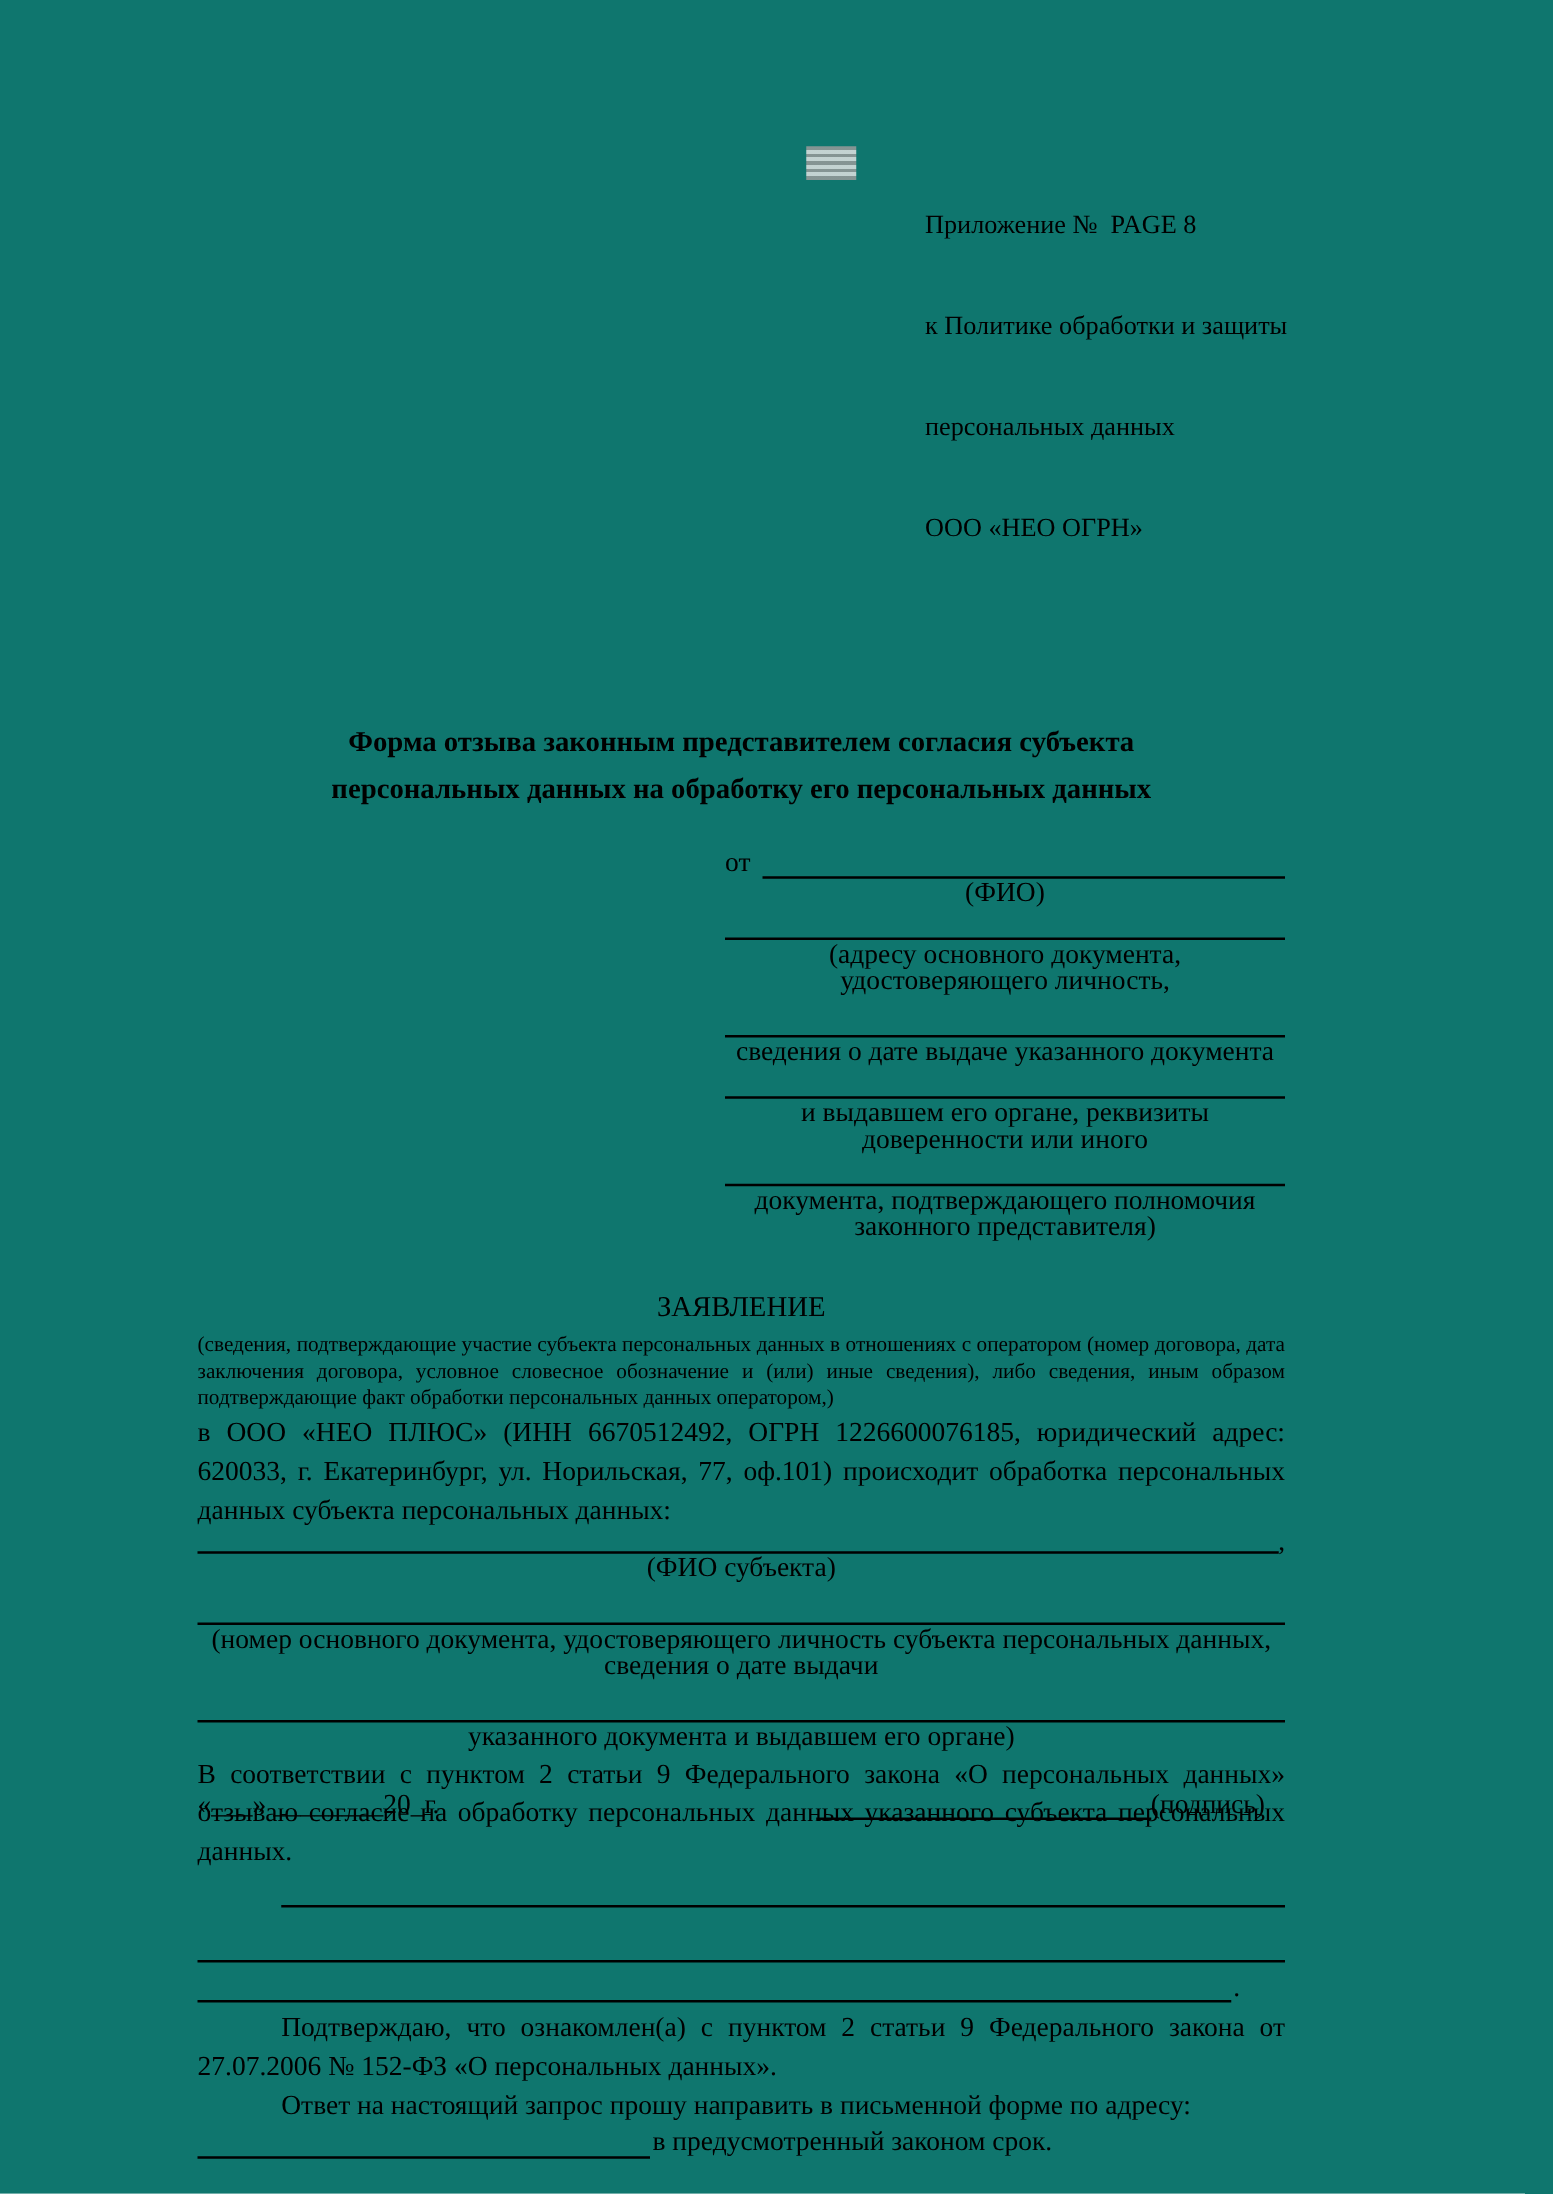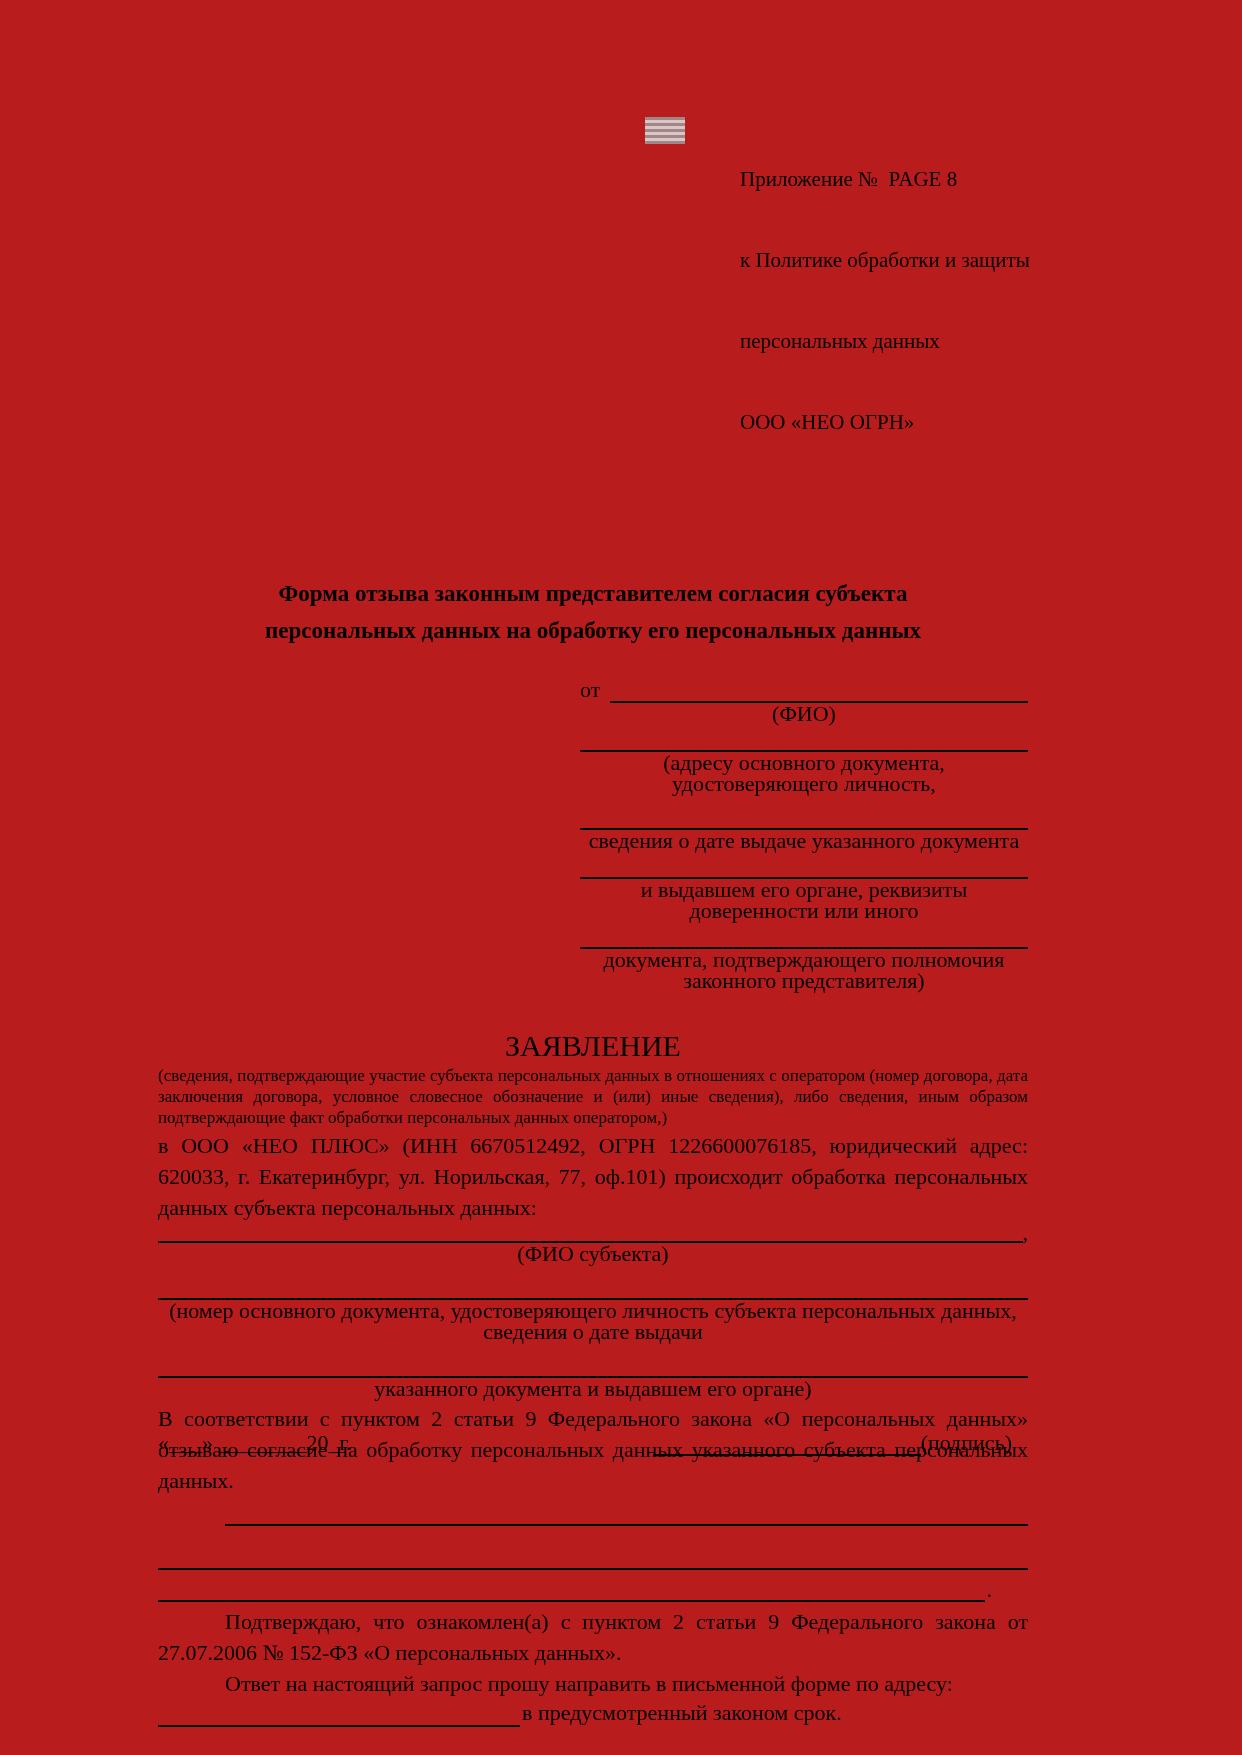--- a/index.html
+++ b/index.html
@@ -1,17 +1,17 @@
 <!DOCTYPE html>
 <html><head>
 <meta charset="utf-8">
 <style>
   html, body { margin:0; padding:0; background:#ffffff; }
   .page {
-    position:relative; width:1242px; height:1755px; background:#b91c1c;
+    position:relative; width:1242px; height:1755px; background:#0f766e;
     font-family:"Liberation Serif","DejaVu Serif",serif; color:#000000;
     overflow:hidden;
   }
   .content { padding:112px 214px 0 158px; font-size:22px; }
 
   .header { margin-left:582px; font-size:21px; line-height:27px; white-space:pre; }
 
   .icon-doclines {
     position:absolute; left:645px; top:117px; width:40px; height:27px;
     background:repeating-linear-gradient(to bottom,#9a9a9a 0 3px,#e3e3e3 3px 6px);
@@ -25,21 +25,21 @@
   .fl { flex:1; }
   .caption { font-size:22px; line-height:21px; text-align:center; }
 
   .addressee { margin-top:26px; margin-left:422px; width:448px; }
   .addr-to { line-height:30px; }
   .from-row { height:28px; }
   .from-row .label { margin-right:10px; }
   .fill-26 { height:26px; border-bottom:2px solid #000; }
   .fill-34 { height:34px; border-bottom:2px solid #000; }
 
-  .heading-zayavlenie { margin-top:38px; text-align:center; font-size:30px; line-height:33px; }
+  .heading-zayavlenie { margin-top:38px; text-align:center; font-size:23px; line-height:33px; }
 
   .intro-row { margin-top:2px; padding-left:67px; height:26px; }
   .intro-row .label { margin-right:10px; white-space:nowrap; }
 
   .fine-print { margin-top:3px; font-size:17px; line-height:21px; text-align:justify; }
 
   .para { line-height:31px; text-align:justify; }
   .op-para { margin-top:2px; }
 
   .subject-row { height:20px; }

